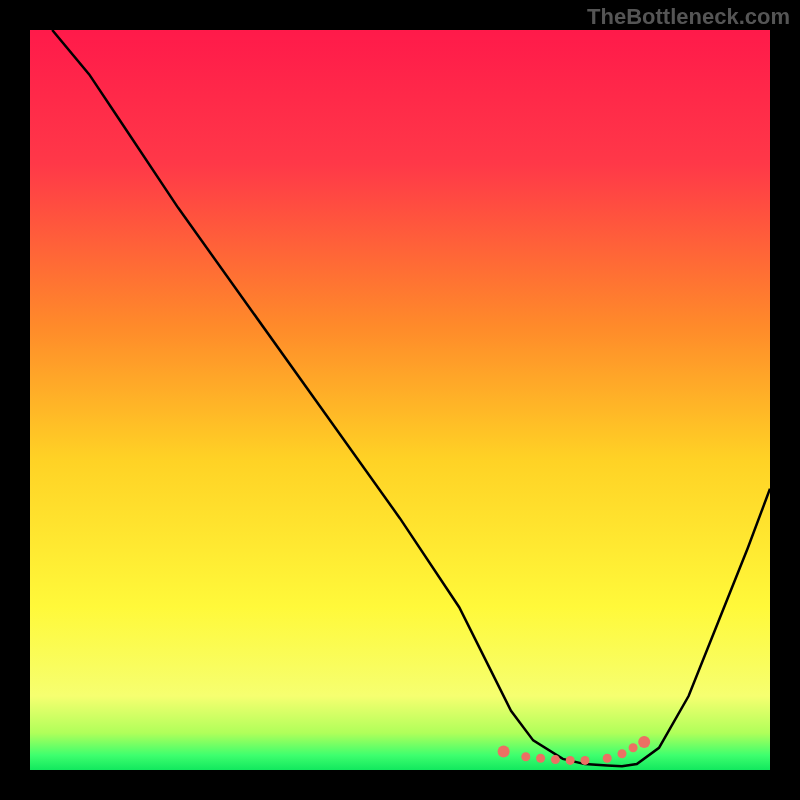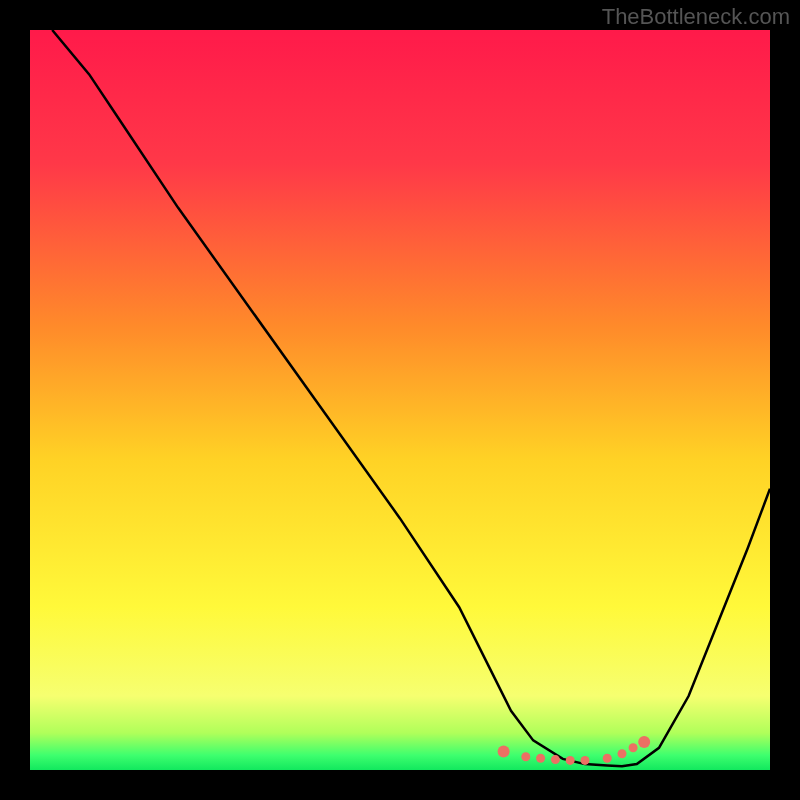--- a/index.html
+++ b/index.html
@@ -10,21 +10,21 @@
     font-family: Arial, sans-serif;
     position: relative;
     overflow: hidden;
   }
   .attribution {
     position: absolute;
     top: 4px;
     right: 10px;
     color: #555;
     font-size: 22px;
-    font-weight: 400;
+    font-weight: 700;
     z-index: 10;
   }
   .plot-area {
     position: absolute;
     left: 30px;
     top: 30px;
     width: 740px;
     height: 740px;
   }
   .gradient-bg {

